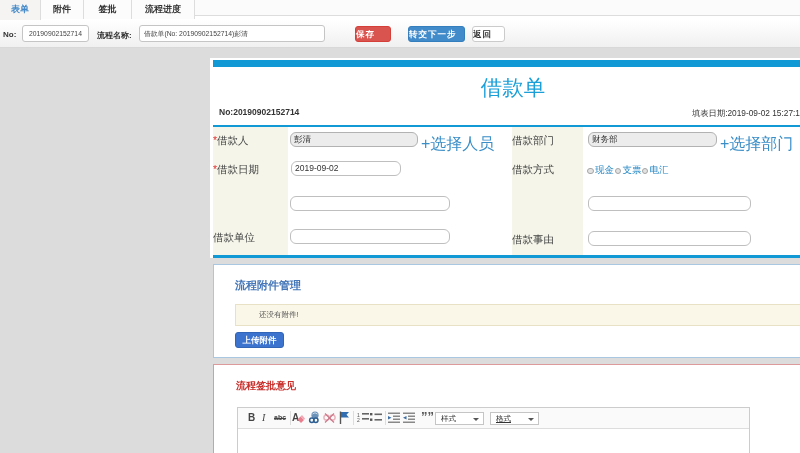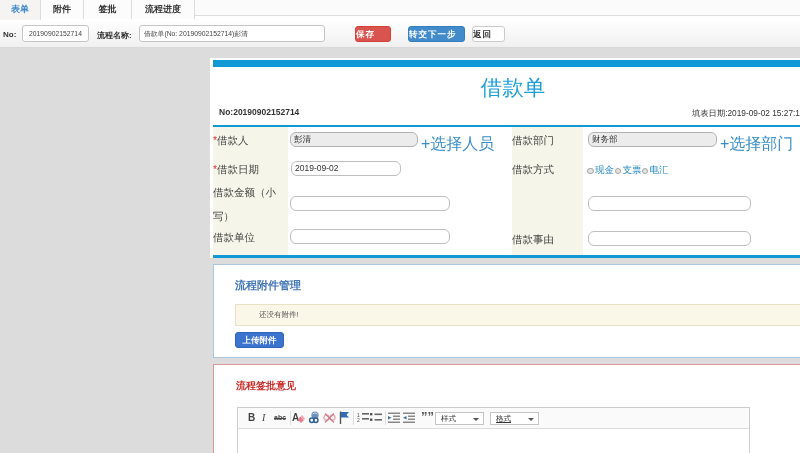--- a/index.html
+++ b/index.html
@@ -65,21 +65,20 @@
   <div class="bluebar"></div>
   <div class="title">借款单</div>
   <div class="noline">No:20190902152714</div>
   <div class="dateline">填表日期:2019-09-02 15:27:16</div>
   <div class="divider"></div>
   <div class="beige1"></div>
   <div class="beige2"></div>
   <div class="botblue"></div>
   <div class="flbl" style="left:3px;top:76px;width:75px;"><span class="red">*</span>借款人</div>
   <div class="flbl" style="left:3px;top:105px;width:75px;"><span class="red">*</span>借款日期</div>
-  <div class="flbl" style="left:3px;top:122px;width:75px;line-height:24px;">借款金额（小写）</div>
   <div class="flbl" style="left:3px;top:173px;width:75px;">借款单位</div>
   <div class="flbl" style="left:302px;top:76px;width:71px;">借款部门</div>
   <div class="flbl" style="left:302px;top:105px;width:71px;">借款方式</div>
   <div class="flbl" style="left:302px;top:175px;width:71px;">借款事由</div>
   <div class="fin dis" style="left:80px;top:74px;width:128px;">彭清</div>
   <div class="flink" style="left:211px;top:76px;">+选择人员</div>
   <div class="fin" style="left:81px;top:103px;width:110px;">2019-09-02</div>
   <div class="fin" style="left:80px;top:138px;width:160px;"></div>
   <div class="fin" style="left:80px;top:171px;width:160px;"></div>
   <div class="fin dis" style="left:378px;top:74px;width:129px;">财务部</div>

